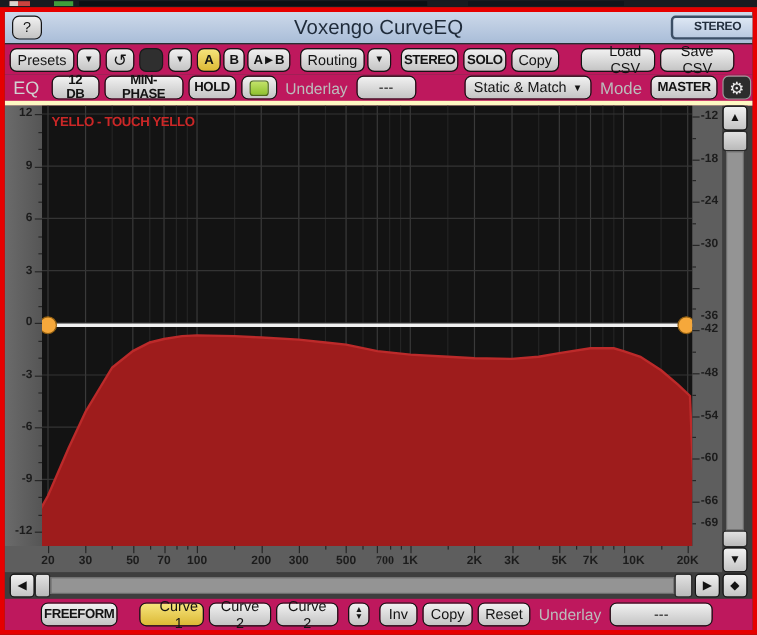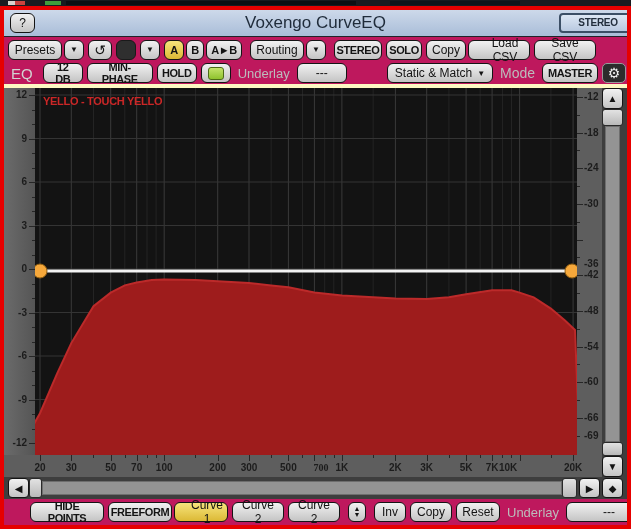--- a/index.html
+++ b/index.html
@@ -19,21 +19,21 @@
   .row{position:absolute;left:0;width:628px;background:#be185d;display:flex;align-items:center;box-sizing:border-box;}
   .row2{top:27px;height:25px;padding-left:4px;}
   .row3{top:52px;height:26px;padding-left:7px;border-bottom:4px solid #fef9c3;}
   .rowB{top:489px;height:26px;padding-left:26px;}
 
   .btn{background:linear-gradient(#f1f1f1,#c4c4c4);border:1px solid #141414;border-radius:6px;color:#131313;height:20px;display:flex;align-items:center;justify-content:center;box-sizing:border-box;font-size:12px;flex:0 0 auto;}
   .c{font-size:11px;font-weight:bold;letter-spacing:-0.4px;}
   .yellow{background:linear-gradient(#f6e47c,#dcb935);}
   .darkbtn{background:#2f2f2f;border:1px solid #1a1a1a;}
   .arrowbtn{font-size:8px;}
-  .gap4{margin-left:4px;}.gap2{margin-left:2px;}.gap8{margin-left:8px;}.gap10{margin-left:2px;padding-left:18px;}
+  .gap4{margin-left:4px;}.gap2{margin-left:2px;}.gap8{margin-left:8px;}.gap10{margin-left:18px;padding-left:18px;}
   .lbl{color:#bcbcbc;font-size:13px;margin:0 7px;flex:0 0 auto;}
   .eqtab{color:#d2d2d2;font-size:15px;margin-right:10px;flex:0 0 auto;}
   .led{width:22px;height:11px;background:linear-gradient(#c3e36a,#8fc22e);border:1px solid #4c6a16;border-radius:3px;}
   .gearbtn{background:#2c2c2c;border:1px solid #9a9a9a;border-radius:5px;color:#ececec;font-size:14px;width:24px;}
   .updown{width:18px;font-size:7px;line-height:6px;word-break:break-all;padding:0 4px;text-align:center;}
 
   
   .rulerL{position:absolute;left:0;top:78px;width:31px;height:367px;background:linear-gradient(90deg,#6b6b6b,#555555);}
   .rulerR{position:absolute;left:573px;top:78px;width:25px;height:367px;background:#5e5e5e;}
   .rulerB{position:absolute;left:0;top:445px;width:598px;height:22px;background:#5e5e5e;}
@@ -272,21 +272,21 @@
         <span class="rlab" style="top: 7px; left: 337.907px; width: 28px; margin-left: -14px; text-align: center;">1K</span>
         <div class="tick tkBmaj" style="left: 391.4px;"></div>
         <span class="rlab" style="top: 7px; left: 391.4px; width: 28px; margin-left: -14px; text-align: center;">2K</span>
         <div class="tick tkBmaj" style="left: 422.691px;"></div>
         <span class="rlab" style="top: 7px; left: 422.691px; width: 28px; margin-left: -14px; text-align: center;">3K</span>
         <div class="tick tkBmaj" style="left: 462.114px;"></div>
         <span class="rlab" style="top: 7px; left: 462.114px; width: 28px; margin-left: -14px; text-align: center;">5K</span>
         <div class="tick tkBmaj" style="left: 488.081px;"></div>
         <span class="rlab" style="top: 7px; left: 488.081px; width: 28px; margin-left: -14px; text-align: center;">7K</span>
         <div class="tick tkBmaj" style="left: 515.607px;"></div>
-        <span class="rlab" style="top: 7px; left: 509px; width: 28px; margin-left: -14px; ">10K</span>
+        <span class="rlab" style="top: 7px; left: 524px; width: 28px; margin-left: -14px; text-align: center;">10K</span>
         <div class="tick tkBmaj" style="left: 569.1px;"></div>
         <span class="rlab" style="top: 7px; left: 569.1px; width: 28px; margin-left: -14px; text-align: center;">20K</span>
       </div>
 
   <div class="vscroll">
     <button class="btn sbtn">▲</button>
     <div class="thumb vthumb" style="height:17px"></div>
     <div class="vtrack"></div>
     <div class="thumb vthumb" style="height:14px"></div>
     <button class="btn sbtn">▼</button>
@@ -295,21 +295,20 @@
   <div class="hscroll">
     <button class="btn sbtn">◀</button>
     <div class="thumb hthumb" style="width:13px"></div>
     <div class="htrack"></div>
     <div class="thumb hthumb" style="width:15px"></div>
     <button class="btn sbtn gap2">▶</button>
     <button class="btn sbtn gap2">◆</button>
   </div>
 
   <div class="row rowB">
-    <button class="btn c" style="width:74px">HIDE POINTS</button>
     <button class="btn c gap4" style="width:64px">FREEFORM</button>
     <button class="btn yellow gap10" style="width:54px">Curve 1</button>
     <button class="btn gap4" style="width:52px">Curve 2</button>
     <button class="btn gap4" style="width:52px">Curve 2</button>
     <button class="btn updown gap8">▲▼</button>
     <button class="btn gap8" style="width:32px">Inv</button>
     <button class="btn gap4" style="width:42px">Copy</button>
     <button class="btn gap4" style="width:44px">Reset</button>
     <span class="lbl">Underlay</span>
     <button class="btn" style="width:86px">---</button>

